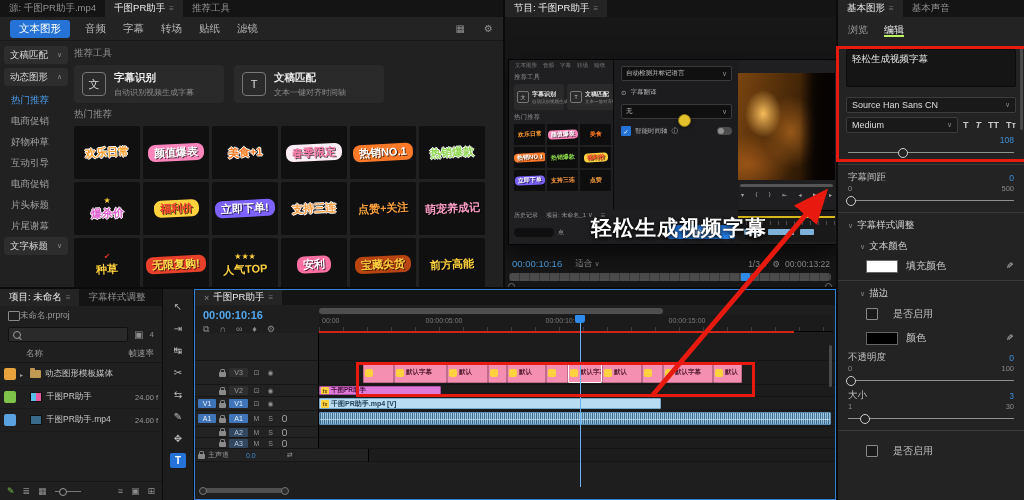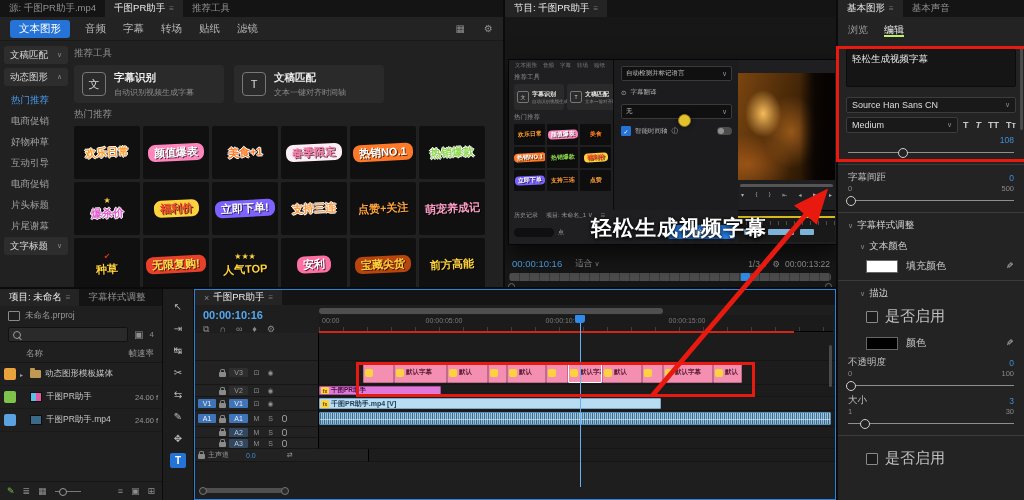--- a/index.html
+++ b/index.html
@@ -99,27 +99,27 @@
   .eg-div{border-top:1px solid #3a3a3a;margin:7px 0 6px}
   .eg-sec{display:flex;align-items:center;gap:4px;padding:0 10px;font-size:9.5px;color:#d2d2d2}
   .eg-sec.indent{padding-left:22px}
   .eg-textarea{margin:4px 8px 0;height:30px;background:#151515;border:1px solid #0c0c0c;border-radius:2px;padding:3px 5px;font-size:9.5px;color:#e8e8e8}
   .eg-dd{margin:3px 8px 0;background:#191919;border:1px solid #3c3c3c;border-radius:2px;height:14px;display:flex;align-items:center;justify-content:space-between;padding:0 5px;font-size:9px;color:#ddd}
   .eg-fontrow{display:flex;align-items:center;margin:4px 8px 0;gap:5px}
   .eg-dd.small{flex:1;margin:0}
   .tbtn-style{font-size:9px;color:#c8c8c8;font-weight:bold}
   .swatch{width:30px;height:11px;border:1px solid #666;flex:none}
   .dropper{color:#c8c8c8;font-size:9px;transform:scaleX(-1);display:inline-block}
-  .chkrow{display:flex;align-items:center;gap:7px;padding:0 10px 0 28px;font-size:15px;color:#c0c0c0}
+  .chkrow{display:flex;align-items:center;gap:15px;padding:0 10px 0 28px;font-size:10px;color:#c0c0c0}
   .chk2{width:10px;height:10px;border:1px solid #8a8a8a;border-radius:1px;background:#1a1a1a;flex:none}
   .colorrow{display:flex;align-items:center;gap:8px;padding:0 10px 0 28px}
   .eg-scroll{position:absolute;right:1px;top:46px;width:3px;height:84px;background:#4a4a4a;border-radius:2px}
   
   #proj-panel{left:0;top:289px;width:162px;height:211px;background:#1f1f1f}
-  .file-row{display:flex;align-items:center;gap:5px;padding:4px 8px 2px;font-size:8.5px;color:#9a9a9a}
+  .file-row{display:flex;align-items:center;padding:4px 8px 2px;font-size:8.5px;color:#9a9a9a}
   .binicon{width:10px;height:8px;border:1px solid #8a8a8a;border-radius:1px}
   .searchrow{display:flex;align-items:center;gap:6px;padding:3px 8px}
   .searchbox{flex:1;height:13px;background:#2a2a2a;border:1px solid #111;border-radius:2px;display:flex;align-items:center;padding:0 4px;gap:3px}
   .mag{width:6px;height:6px;border:1px solid #9a9a9a;border-radius:50%;position:relative;flex:none}
   .mag::after{content:"";position:absolute;width:4px;height:1px;background:#9a9a9a;transform:rotate(45deg);left:4px;top:6px}
   .proj-cols{display:flex;justify-content:space-between;padding:3px 8px 2px 26px;font-size:8.5px;color:#9a9a9a;border-bottom:1px solid #151515}
   .proj-row{display:flex;align-items:center;gap:4px;height:22px;padding:0 4px;font-size:8.5px;color:#c6c6c6;border-bottom:1px solid #1a1a1a}
   .chip{width:12px;height:12px;border-radius:2px;flex:none}
   .twirl{font-size:6px;color:#9a9a9a;width:6px}
   .folder{width:11px;height:8px;background:#c09a52;border-radius:1px;position:relative;flex:none}

